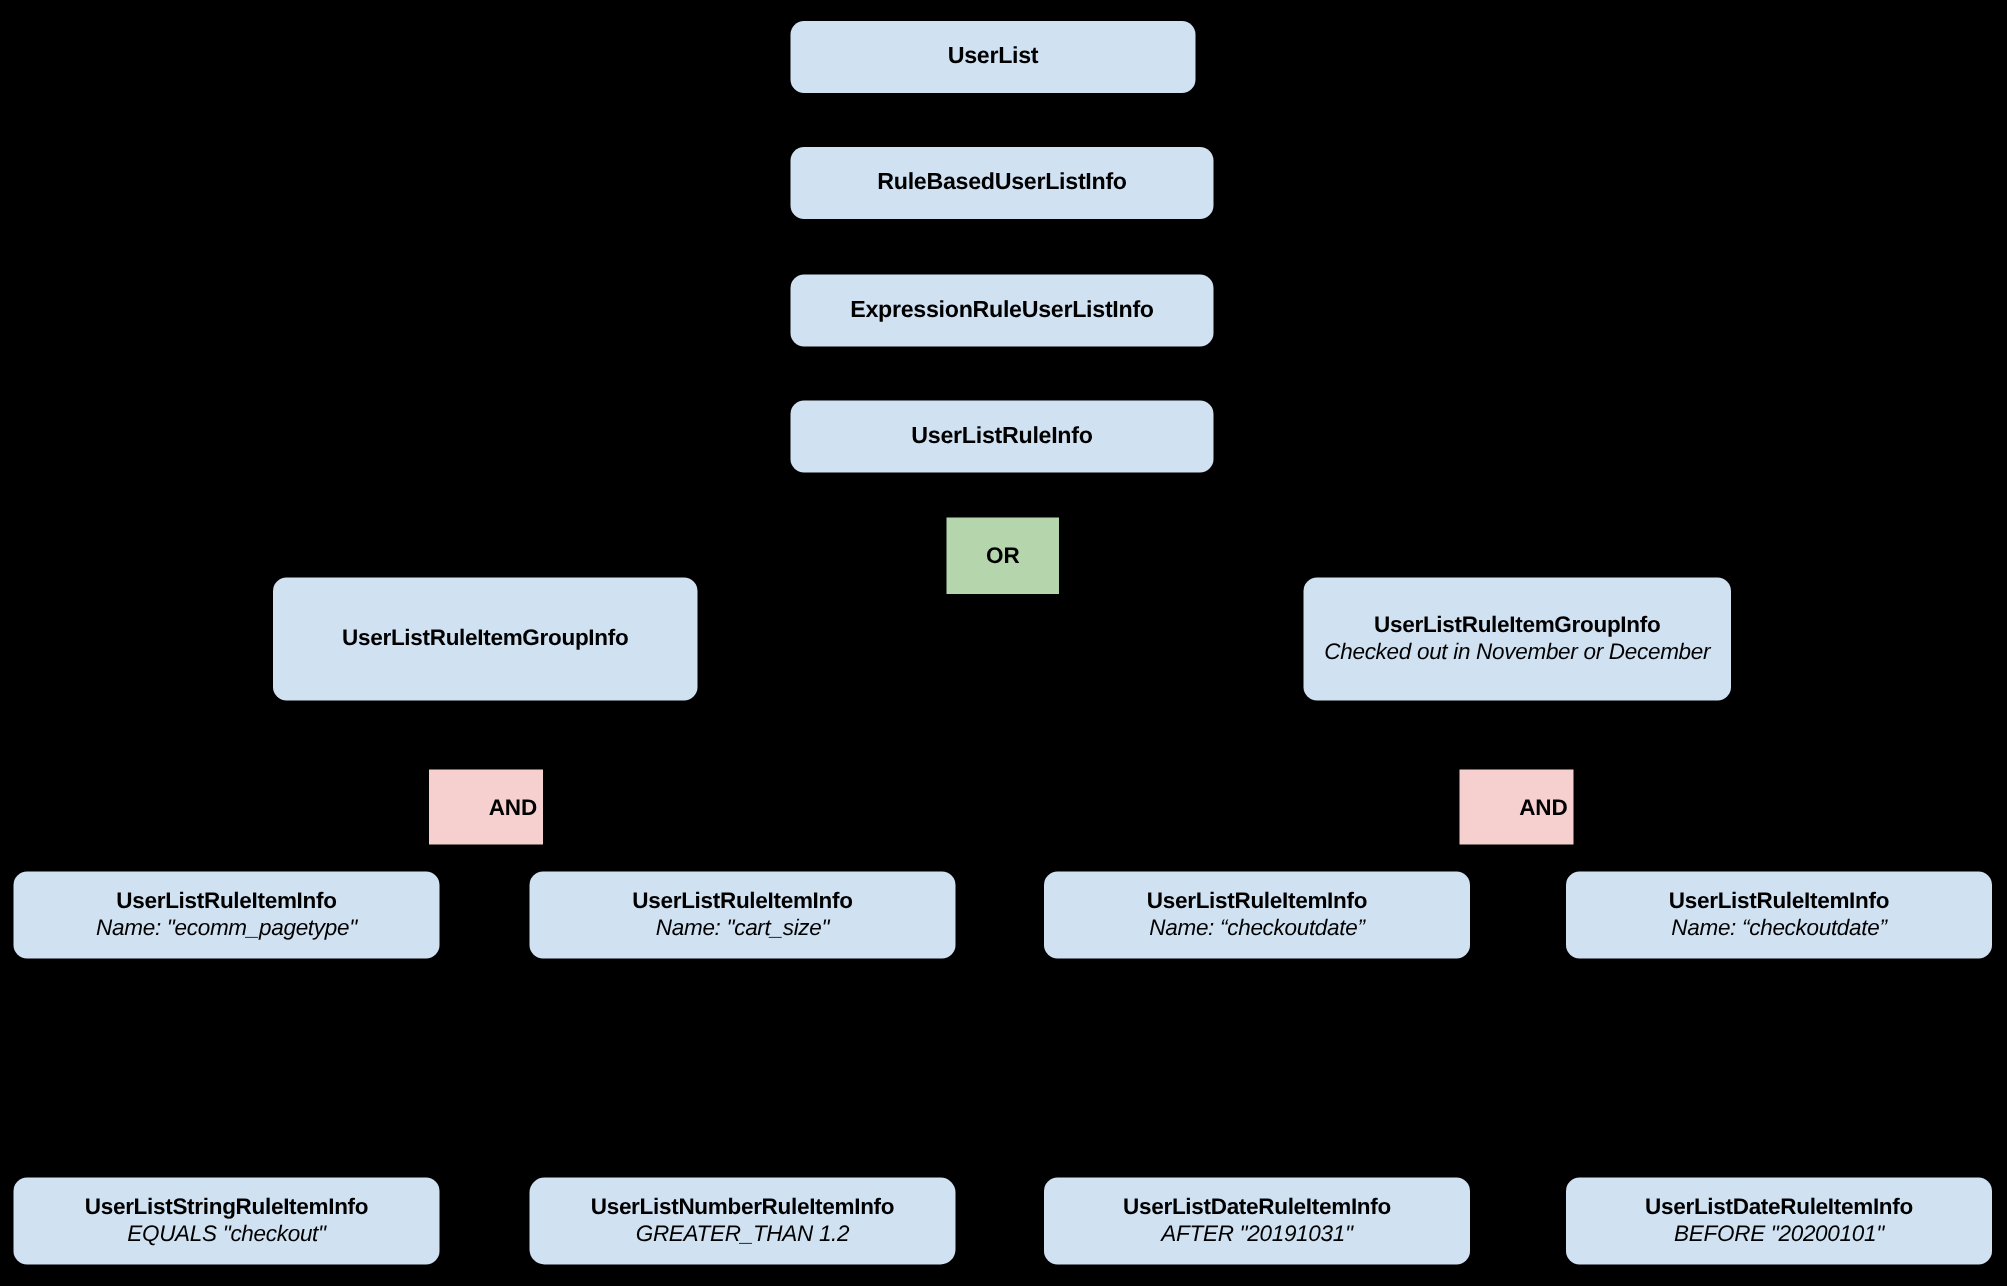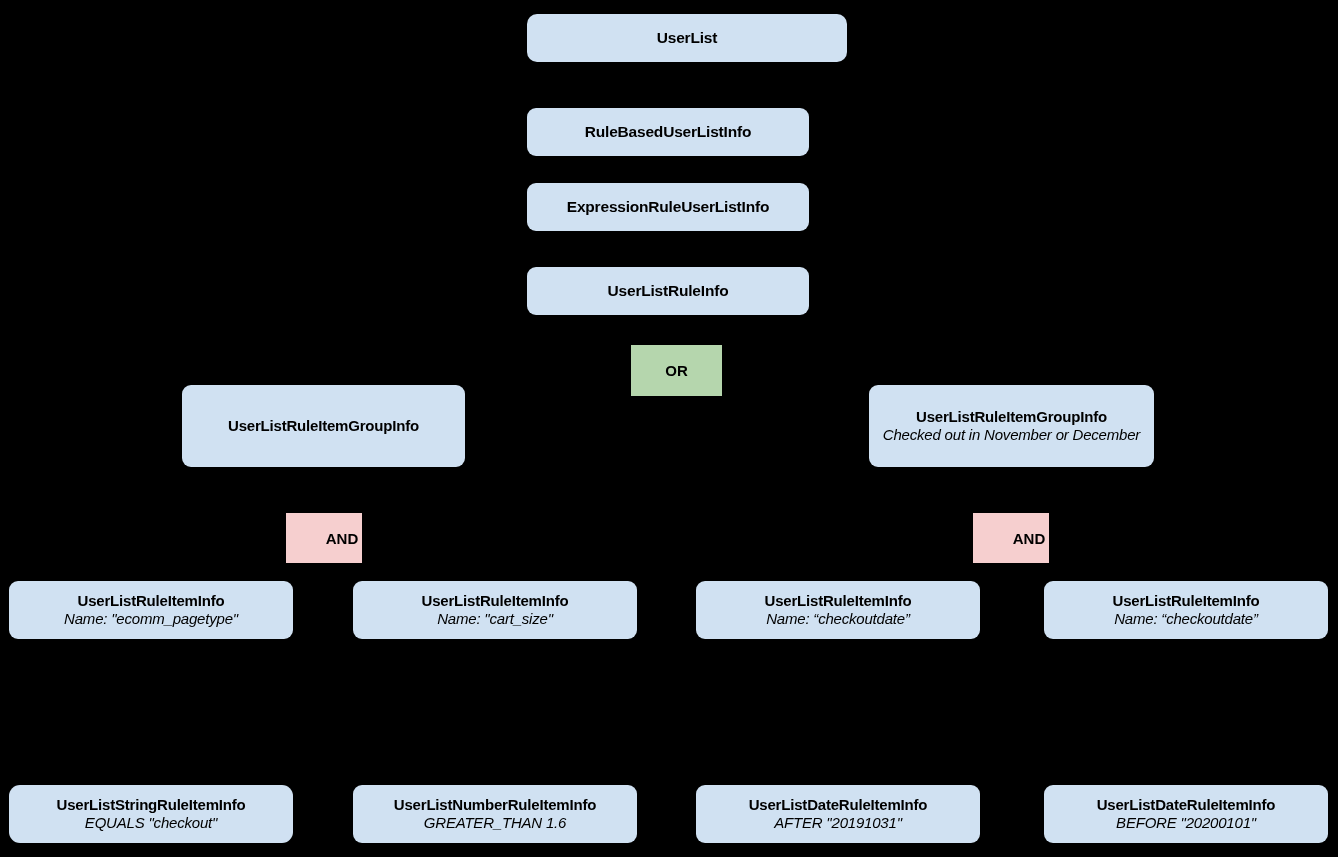--- a/index.html
+++ b/index.html
@@ -117,37 +117,37 @@
 
   <div class="edge" style="left:150px; top:639px; width:2px; height:146px;"></div>
   <div class="arrow" style="left:144px; top:776px;"></div>
   <div class="edge" style="left:494px; top:639px; width:2px; height:146px;"></div>
   <div class="arrow" style="left:488px; top:776px;"></div>
   <div class="edge" style="left:837px; top:639px; width:2px; height:146px;"></div>
   <div class="arrow" style="left:831px; top:776px;"></div>
   <div class="edge" style="left:1184px; top:639px; width:2px; height:146px;"></div>
   <div class="arrow" style="left:1178px; top:776px;"></div>
 
-  <div class="node single" style="left:527px; top:14px; width:320px; height:48px;border-radius:10px;">
+  <div class="node single" style="left:527px; top:14px; width:270px; height:48px;">
     <div class="title">UserList</div>
   </div>
 
-  <div class="node single" style="left:527px; top:108px; width:282px; height:48px;">
+  <div class="node single" style="left:527px; top:98px; width:282px; height:48px;">
     <div class="title">RuleBasedUserListInfo</div>
   </div>
 
   <div class="node single" style="left:527px; top:183px; width:282px; height:48px;">
     <div class="title">ExpressionRuleUserListInfo</div>
   </div>
 
   <div class="node single" style="left:527px; top:267px; width:282px; height:48px;">
     <div class="title">UserListRuleInfo</div>
   </div>
 
-  <div class="op or" style="left:631px; top:345px; width:91px; height:51px;">
+  <div class="op or" style="left:631px; top:345px; width:75px; height:51px;">
     <span>OR</span>
   </div>
 
   <div class="node" style="left:182px; top:385px; width:283px; height:82px;">
     <div class="title">UserListRuleItemGroupInfo</div>
   </div>
 
   <div class="node" style="left:869px; top:385px; width:285px; height:82px;">
     <div class="title">UserListRuleItemGroupInfo</div>
     <div class="sub">Checked out in November or December</div>
@@ -174,28 +174,28 @@
   <div class="node" style="left:696px; top:581px; width:284px; height:58px;">
     <div class="title">UserListRuleItemInfo</div>
     <div class="sub">Name: “checkoutdate”</div>
   </div>
 
   <div class="node" style="left:1044px; top:581px; width:284px; height:58px;">
     <div class="title">UserListRuleItemInfo</div>
     <div class="sub">Name: “checkoutdate”</div>
   </div>
 
-  <div class="node" style="left:9px; top:785px; width:284px; height:58px;border-radius:11px;">
+  <div class="node" style="left:9px; top:785px; width:284px; height:58px;">
     <div class="title">UserListStringRuleItemInfo</div>
     <div class="sub">EQUALS "checkout"</div>
   </div>
 
-  <div class="node" style="left:353px; top:785px; width:284px; height:58px;">
+  <div class="node" style="left:353px; top:785px; width:284px; height:58px;border-radius:10px;">
     <div class="title">UserListNumberRuleItemInfo</div>
-    <div class="sub">GREATER_THAN 1.6</div>
+    <div class="sub">GREATER_THAN 1.2</div>
   </div>
 
   <div class="node" style="left:696px; top:785px; width:284px; height:58px;">
     <div class="title">UserListDateRuleItemInfo</div>
     <div class="sub">AFTER "20191031"</div>
   </div>
 
   <div class="node" style="left:1044px; top:785px; width:284px; height:58px;">
     <div class="title">UserListDateRuleItemInfo</div>
     <div class="sub">BEFORE "20200101"</div>

